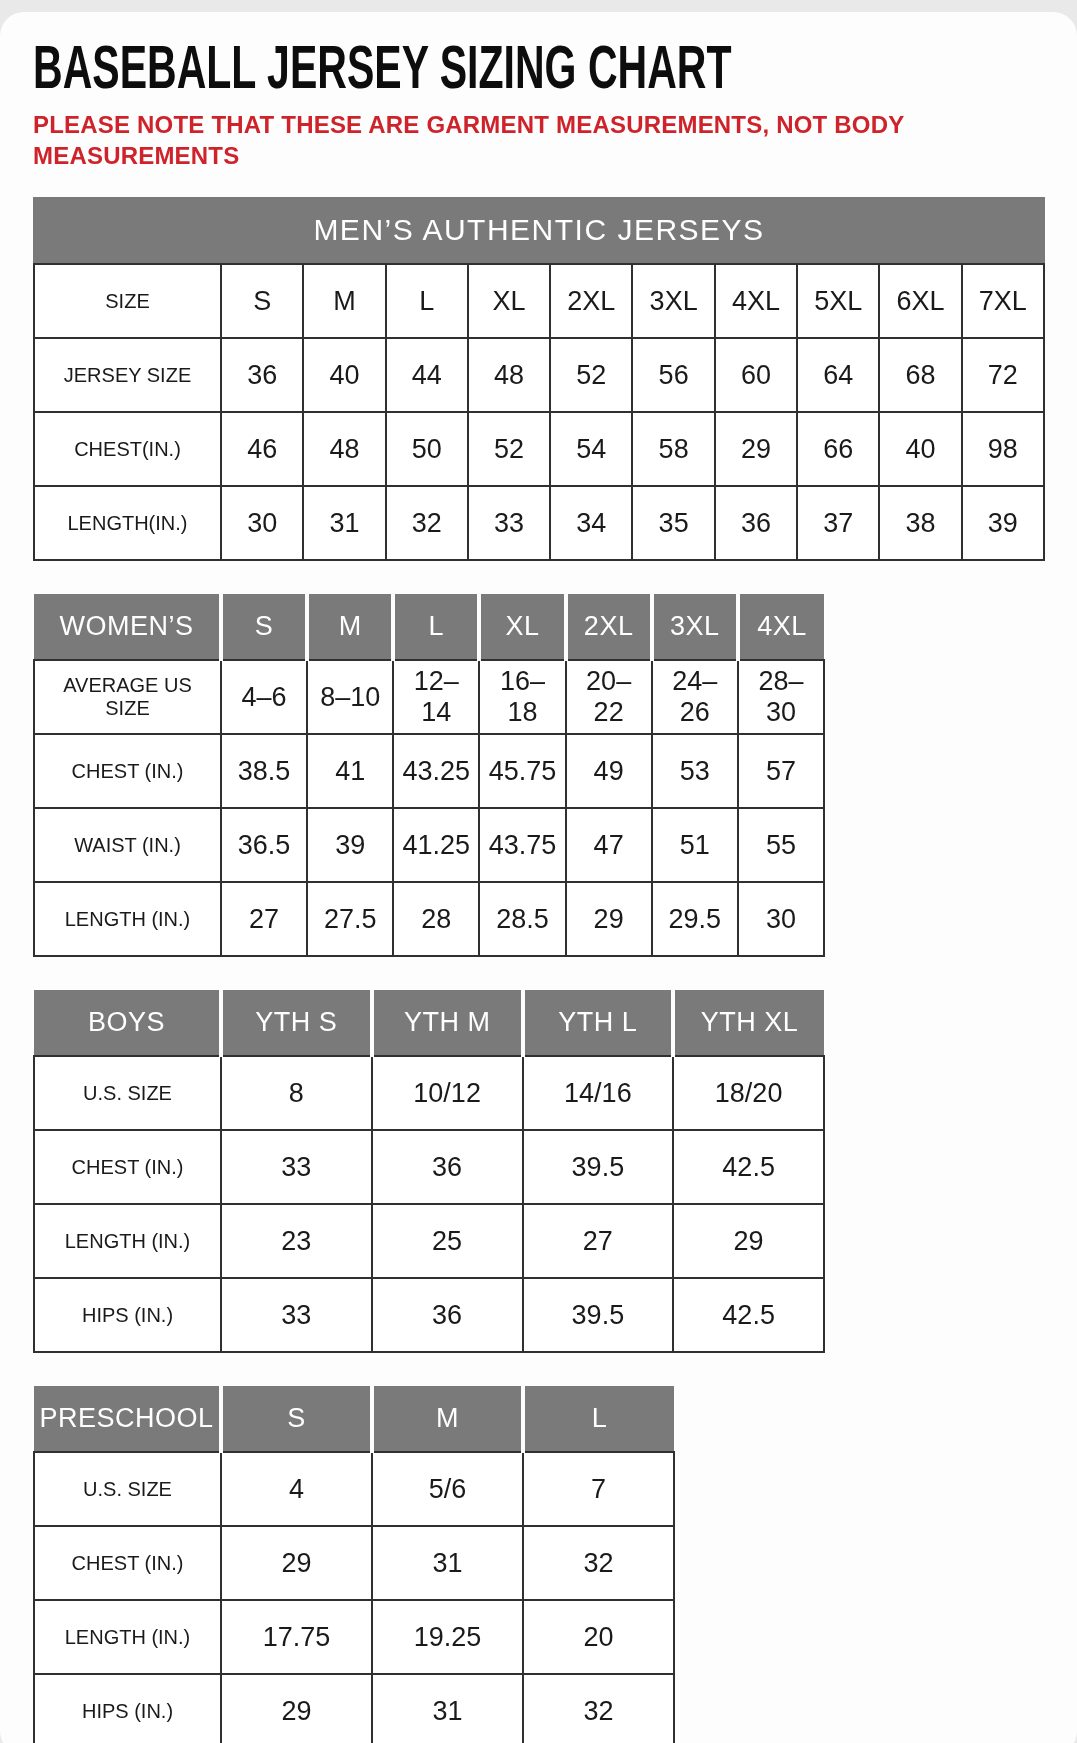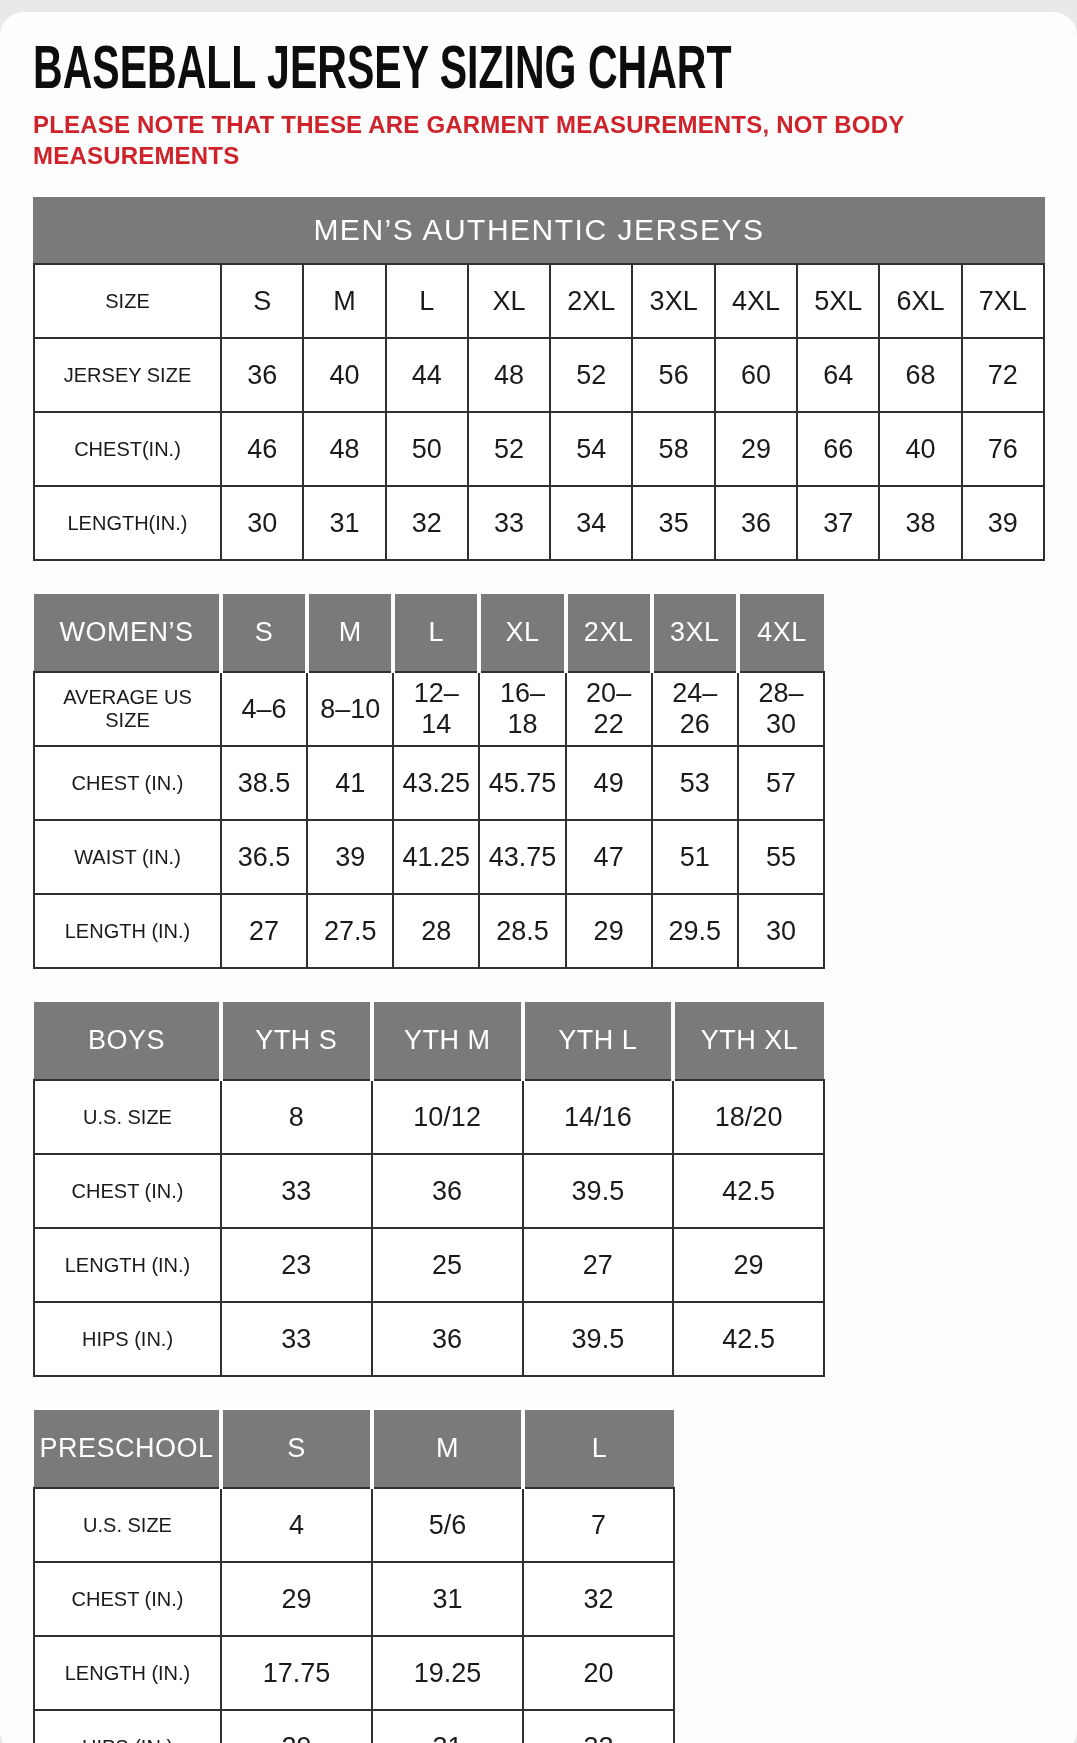--- a/index.html
+++ b/index.html
@@ -45,21 +45,21 @@
     color:#1a1a1a;
   }
   .t-womens td,.t-boys td,.t-pre td{height:68px;}
   table.grid td.label{font-size:20px;line-height:1.15;}
   table.grid td:first-child, table.grid th:first-child{width:187px;}
   .t-mens td:first-child{width:183px;}
   table.grid tr.head th{
     background:var(--gray);color:#fff;font-weight:400;
     font-size:27px;letter-spacing:0.5px;text-align:center;vertical-align:middle;
     border:0;border-left:4px solid var(--paper);border-bottom:2px solid var(--line);
-    height:78px;box-sizing:border-box;padding:0 4px;
+    height:66px;box-sizing:border-box;padding:0 4px;
   }
   table.grid tr.head th:first-child{border-left:0;}
   .t-boys tr.head th,.t-pre tr.head th{height:74px;font-size:28px;}
   .bottom-strip{
     position:absolute;left:33px;right:0;bottom:0;height:7px;background:#1e1e1e;
   }
 </style>
 </head>
 <body>
 
@@ -103,21 +103,21 @@
             <td class="label">CHEST(IN.)</td>
             <td>46</td>
             <td>48</td>
             <td>50</td>
             <td>52</td>
             <td>54</td>
             <td>58</td>
             <td>29</td>
             <td>66</td>
             <td>40</td>
-            <td>76</td>
+            <td>98</td>
           </tr>
           <tr>
             <td class="label">LENGTH(IN.)</td>
             <td>30</td>
             <td>31</td>
             <td>32</td>
             <td>33</td>
             <td>34</td>
             <td>35</td>
             <td>36</td>

